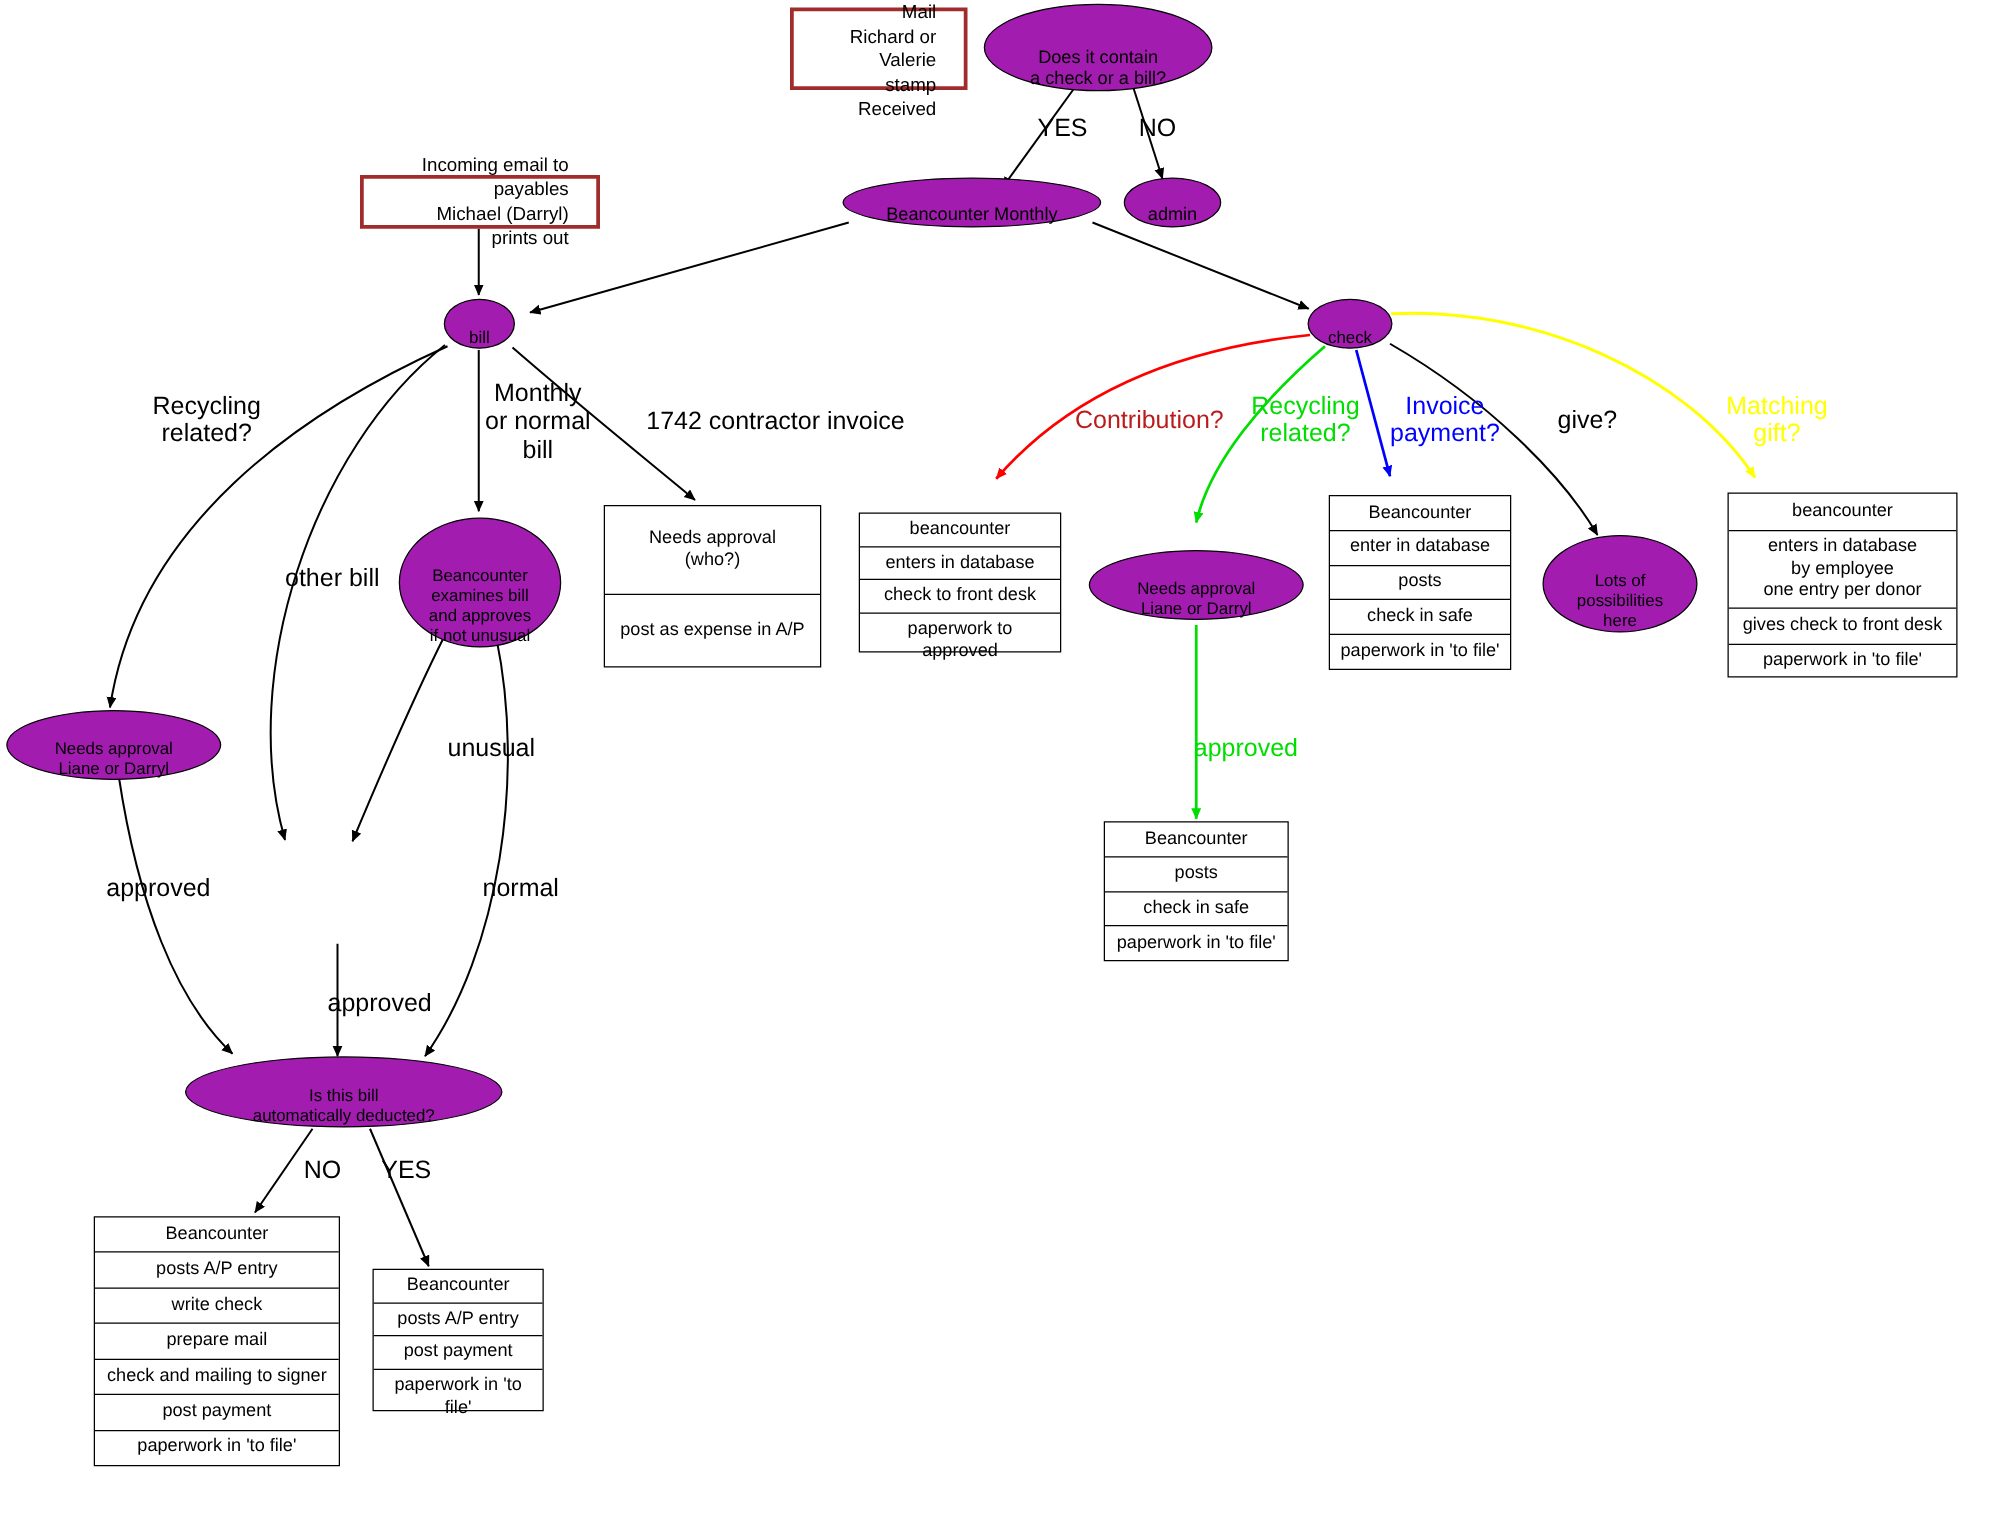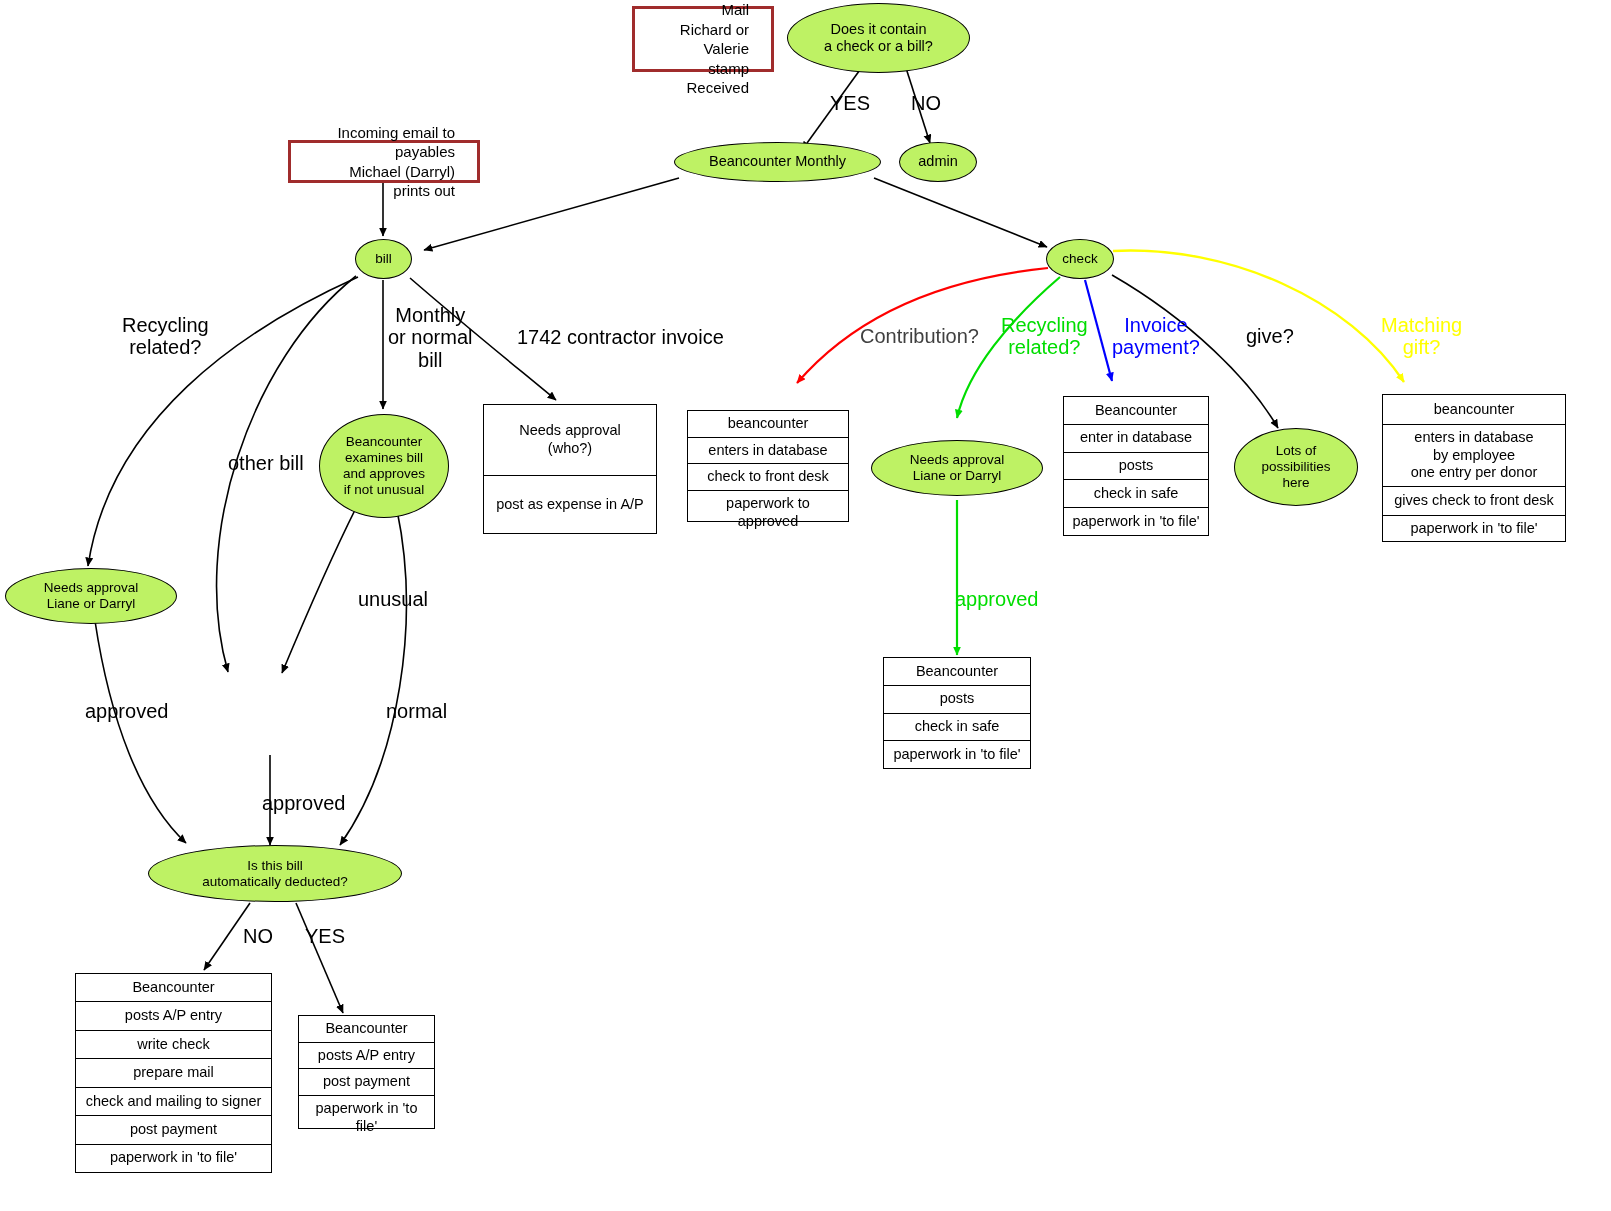--- a/index.html
+++ b/index.html
@@ -28,23 +28,23 @@
     pointer-events: none;
   }
   
   .node {
     position: absolute;
     box-sizing: border-box;
   }
   .ellipse {
     border: 1.3px solid #000000;
     border-radius: 50%;
-    background: #bef264;
+    background: #a21caf;
     display: flex;
-    align-items: center;
+    align-items: flex-end;
     justify-content: center;
     text-align: center;
     line-height: 1.18;
     font-size: 14.5px;
     color: #000;
   }
   .ellipse.small-text { font-size: 13.5px; }
   .ellipse .txt { padding: 0 6px; }
   .note {
     border: 3px solid #a02c2c;
@@ -77,21 +77,21 @@
   }
   .record .cell:last-child { border-bottom: none; }
   
   .elabel {
     position: absolute;
     font-size: 20px;
     line-height: 1.12;
     white-space: pre;
     color: #000000;
   }
-  .elabel.red    { color: #404040; }
+  .elabel.red    { color: #b91c1c; }
   .elabel.green  { color: #00dd00; }
   .elabel.blue   { color: #0000ff; }
   .elabel.yellow { color: #ffff00; }
 </style>
 </head>
 <body>
 
 <div id="canvas">
 
   <svg class="edges" viewBox="0 0 1611 1211">

